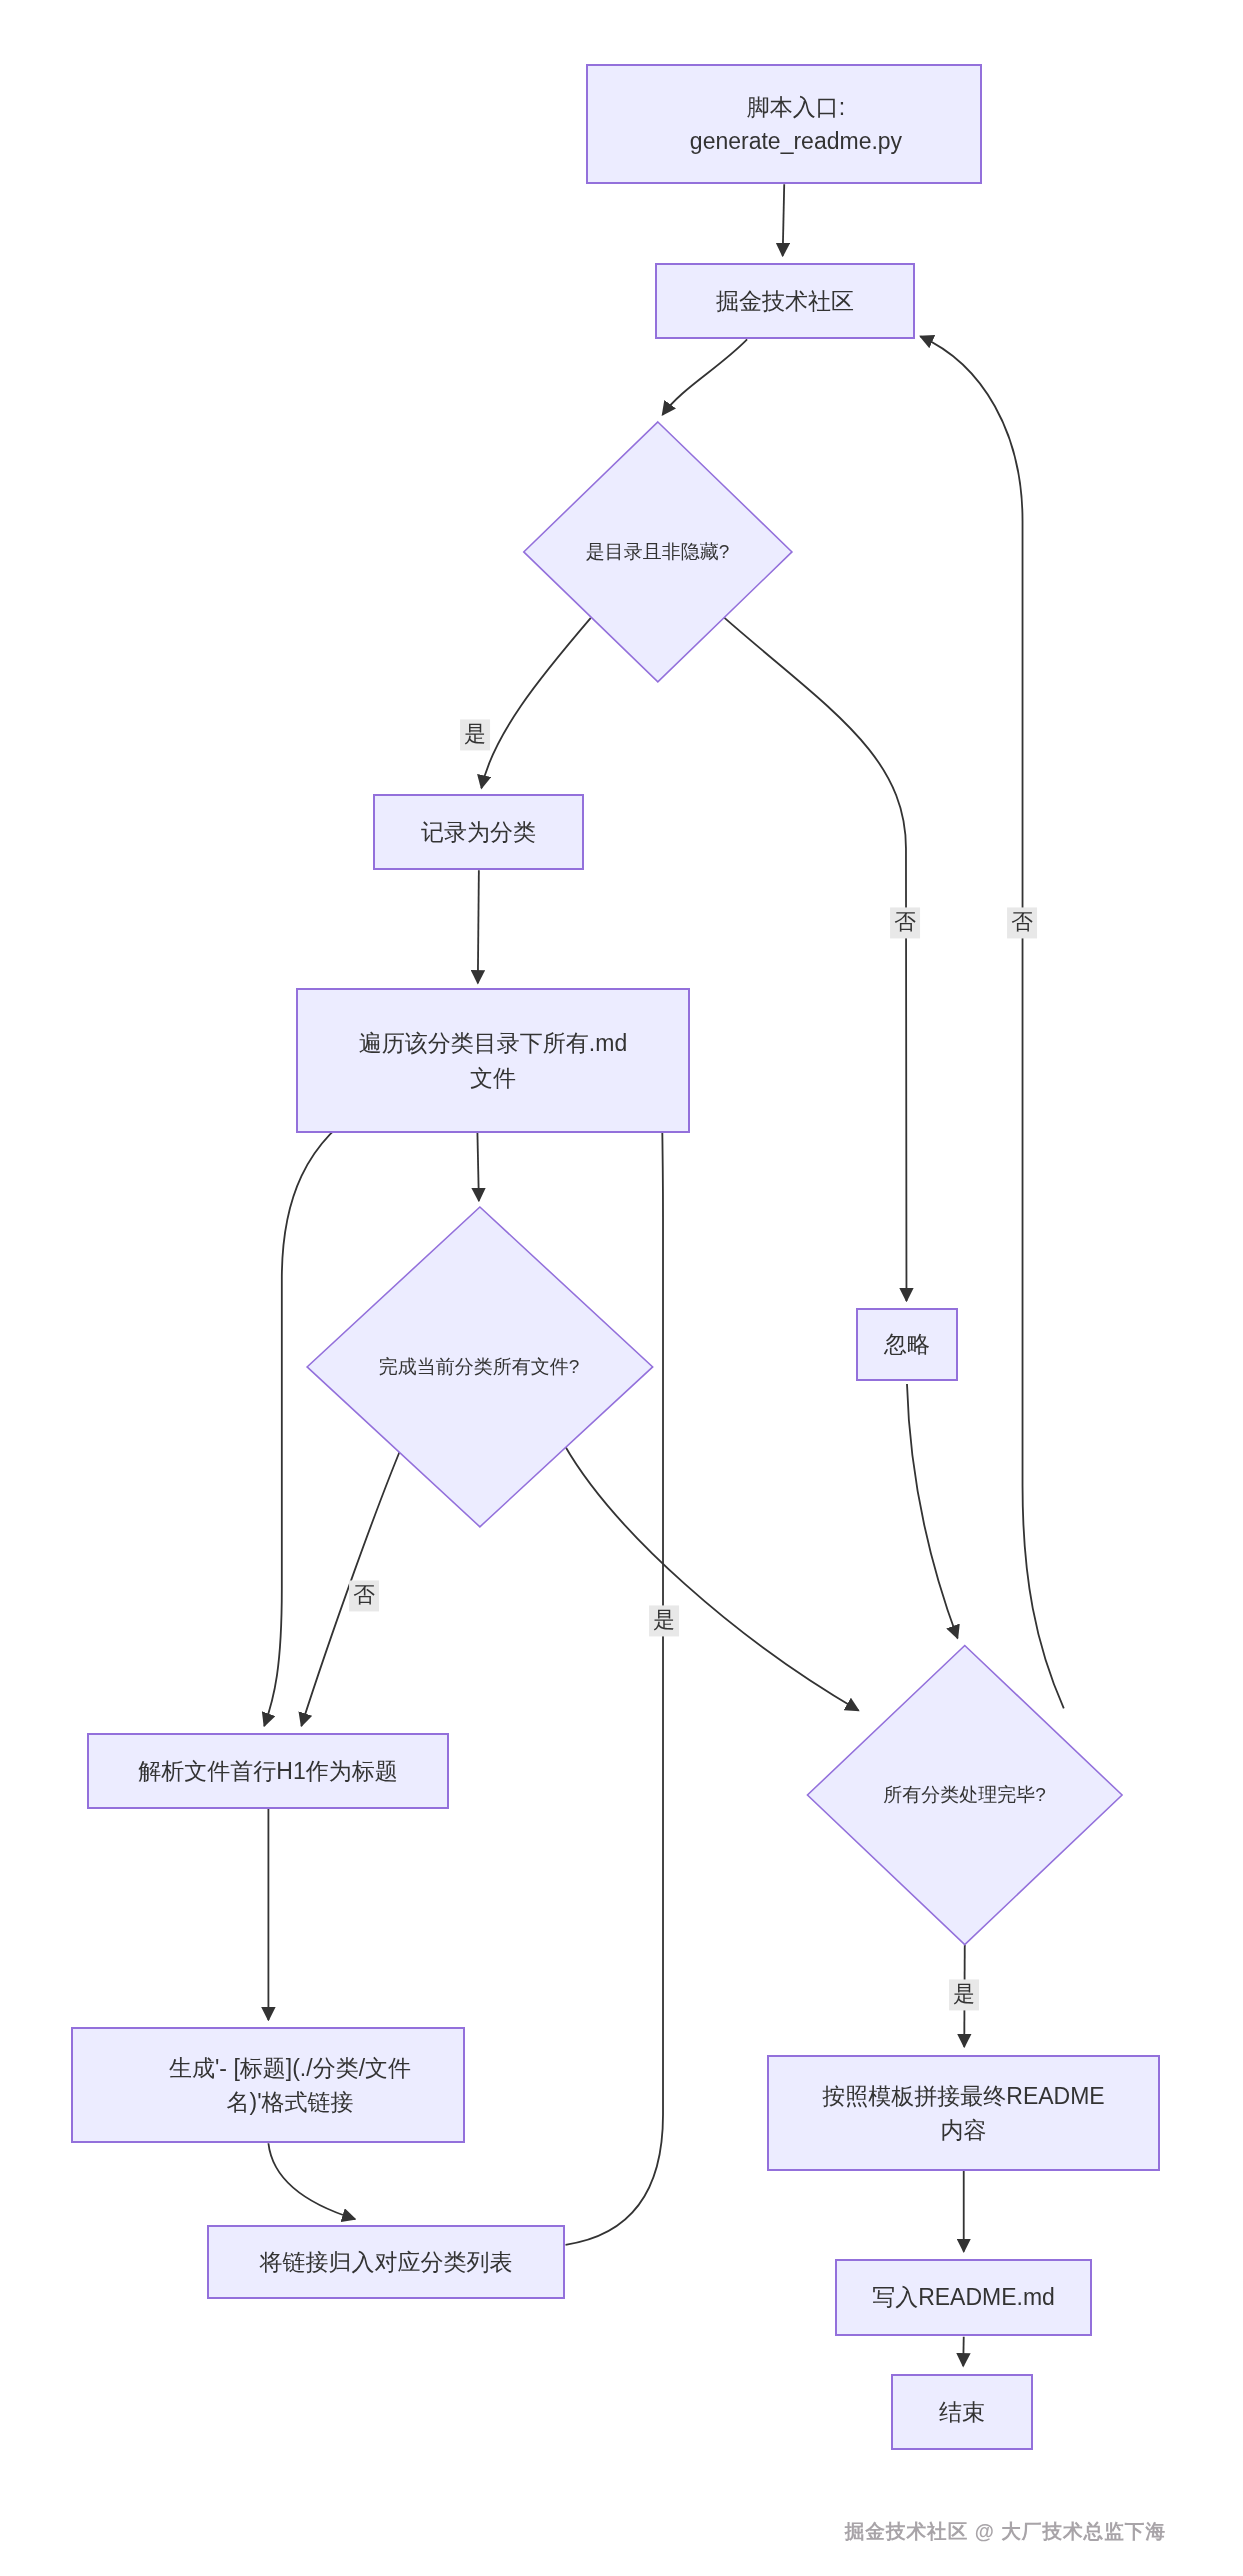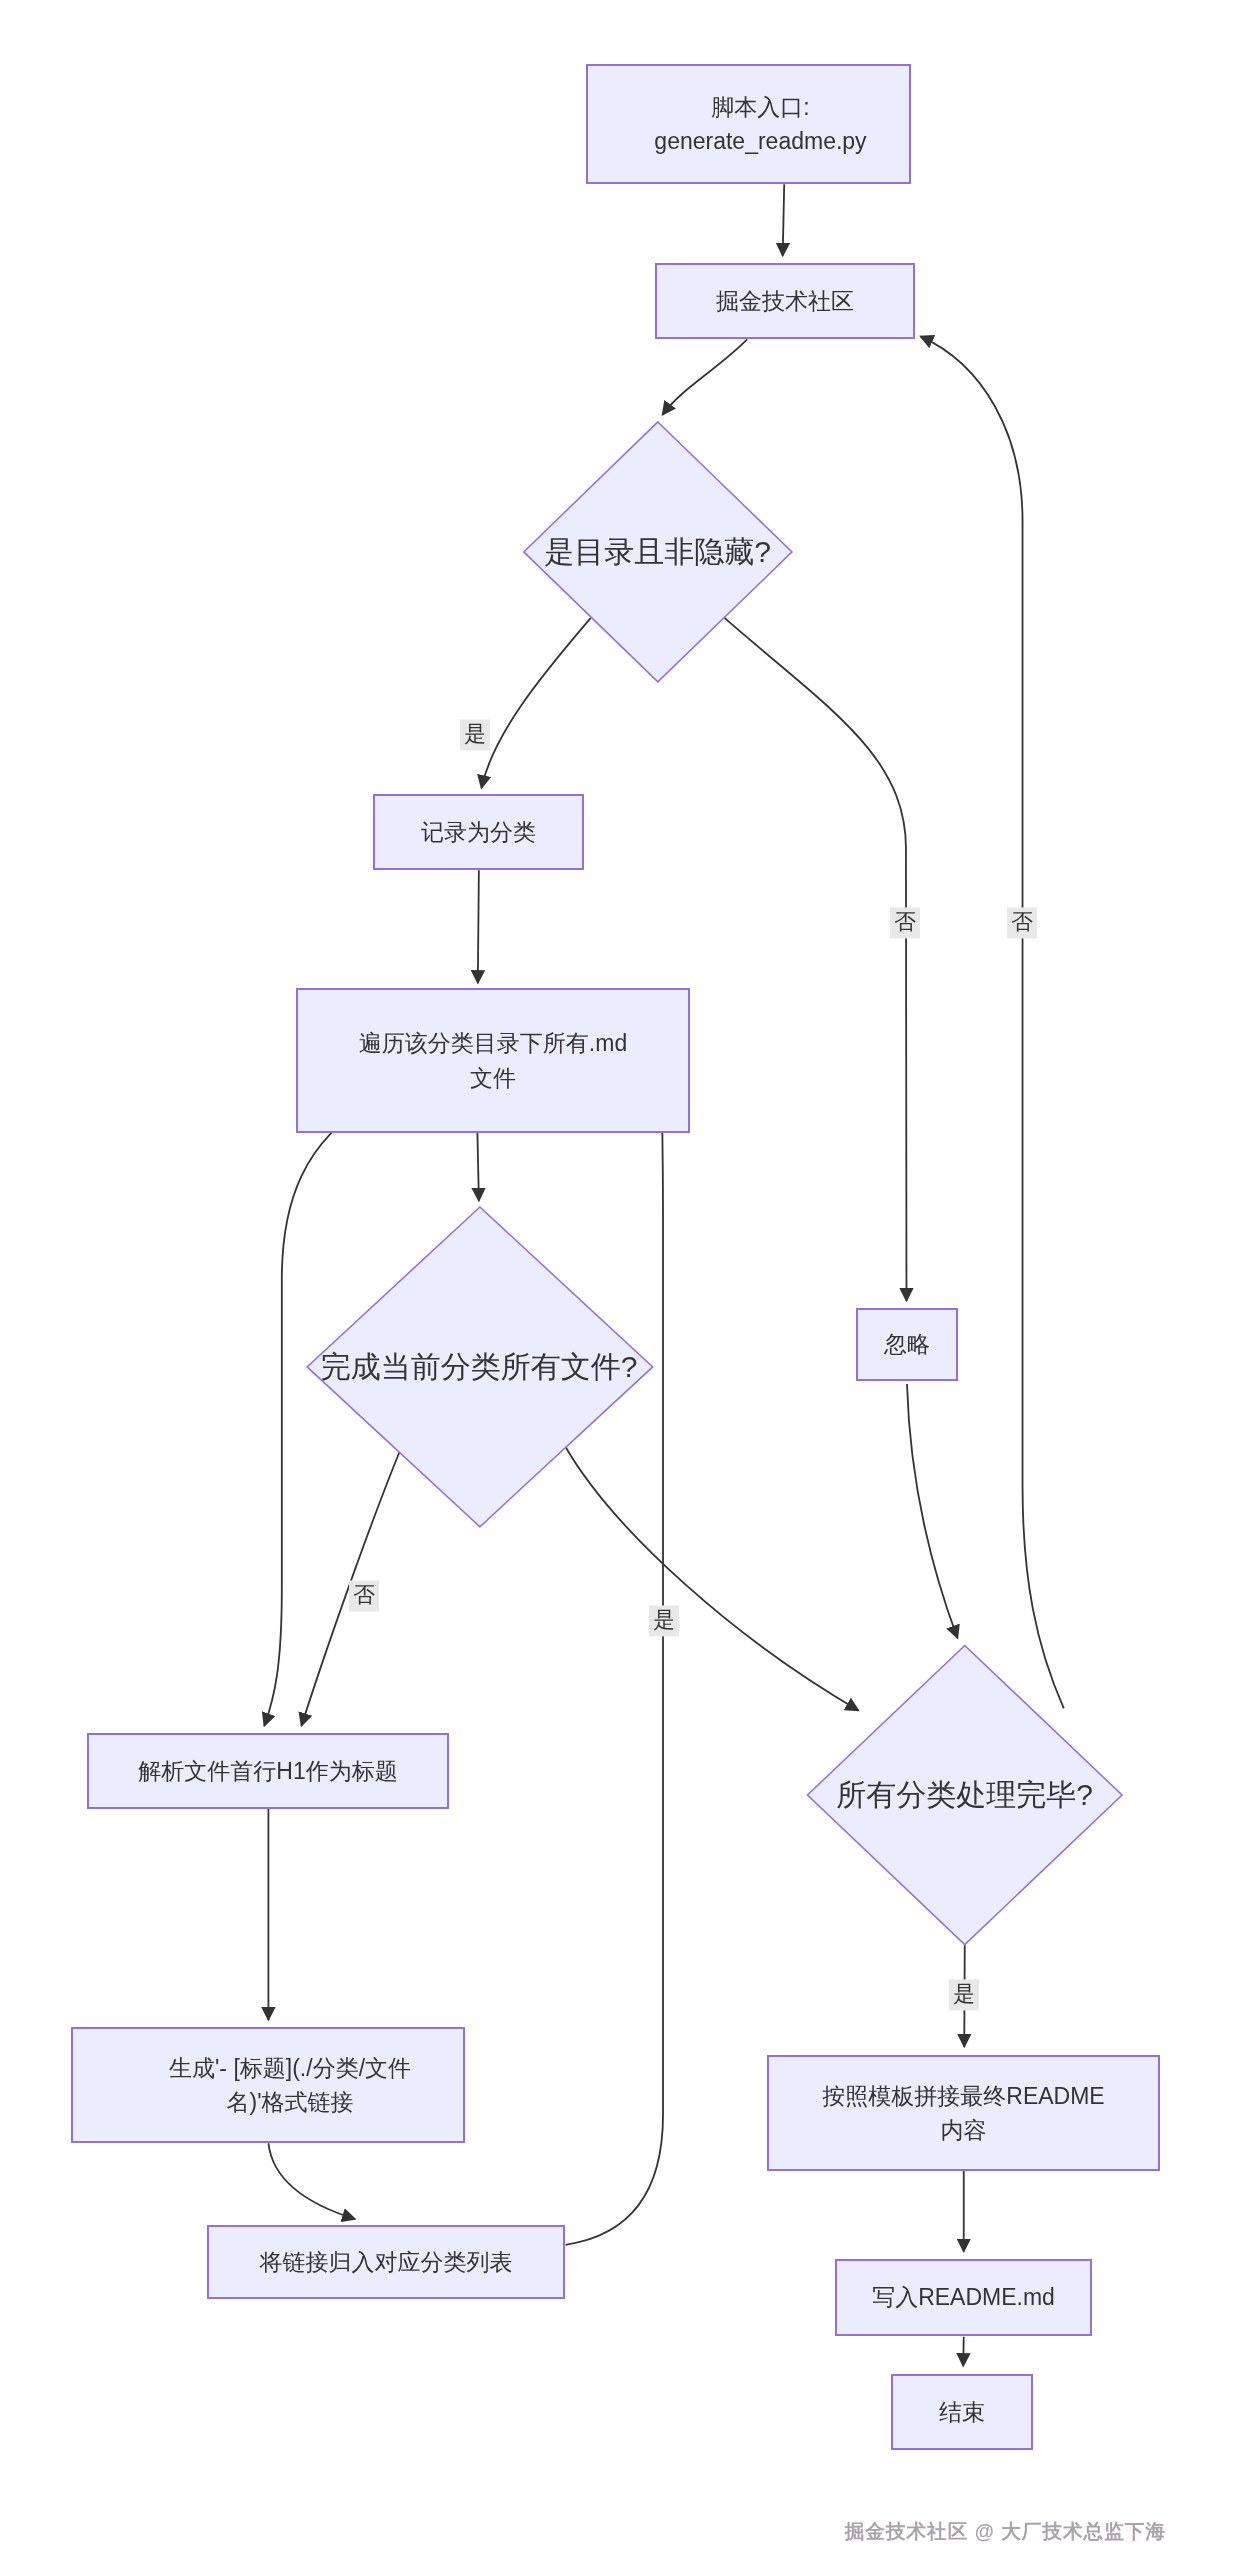--- a/index.html
+++ b/index.html
@@ -40,21 +40,21 @@
     line-height: 1.5;
     white-space: pre-line;
   }
   .decision-label {
     position: absolute;
     color: #333333;
     display: flex;
     align-items: center;
     justify-content: center;
     text-align: center;
-    font-size: 30px;
+    font-size: 19px;
     line-height: 1.4;
     white-space: pre-line;
     pointer-events: none;
   }
   .edge-label {
     position: absolute;
     transform: translate(-50%, -50%);
     background: #e8e8e8;
     color: #333333;
     font-size: 21.7px;
@@ -99,21 +99,21 @@
     <path class="edge" d="M 2062 3312 C 2008 3190, 1982 3060, 1982 2880 L 1982 1010 C 1982 840, 1905 706, 1784 652" marker-end="url(#arrow)"></path>
     <path class="edge" d="M 1870 3770 L 1869 3968" marker-end="url(#arrow)"></path>
     <path class="edge" d="M 1868 4208 L 1868 4365" marker-end="url(#arrow)"></path>
     <path class="edge" d="M 1868 4530 L 1867 4587" marker-end="url(#arrow)"></path>
 
     <polygon class="decision-shape" points="1275,818 1535,1070 1275,1322 1015,1070"></polygon>
     <polygon class="decision-shape" points="930,2340 1265,2650 930,2960 595,2650"></polygon>
     <polygon class="decision-shape" points="1870,3190 2175,3480 1870,3770 1565,3480"></polygon>
   </svg>
 
-  <div class="node" style="left:586px; top:64px; width:325px; height:120px;padding-left:24px;">脚本入口:
+  <div class="node" style="left:586px; top:64px; width:396px; height:120px;padding-left:24px;">脚本入口:
 generate_readme.py</div>
 
   <div class="node" style="left:655px; top:263px; width:260px; height:76px;">掘金技术社区</div>
 
   <div class="node" style="left:373px; top:794px; width:211px; height:76px;">记录为分类</div>
 
   <div class="node" style="left:296px; top:988px; width:394px; height:145px;">遍历该分类目录下所有.md
 文件</div>
 
   <div class="node" style="left:87px; top:1733px; width:362px; height:76px;">解析文件首行H1作为标题</div>

